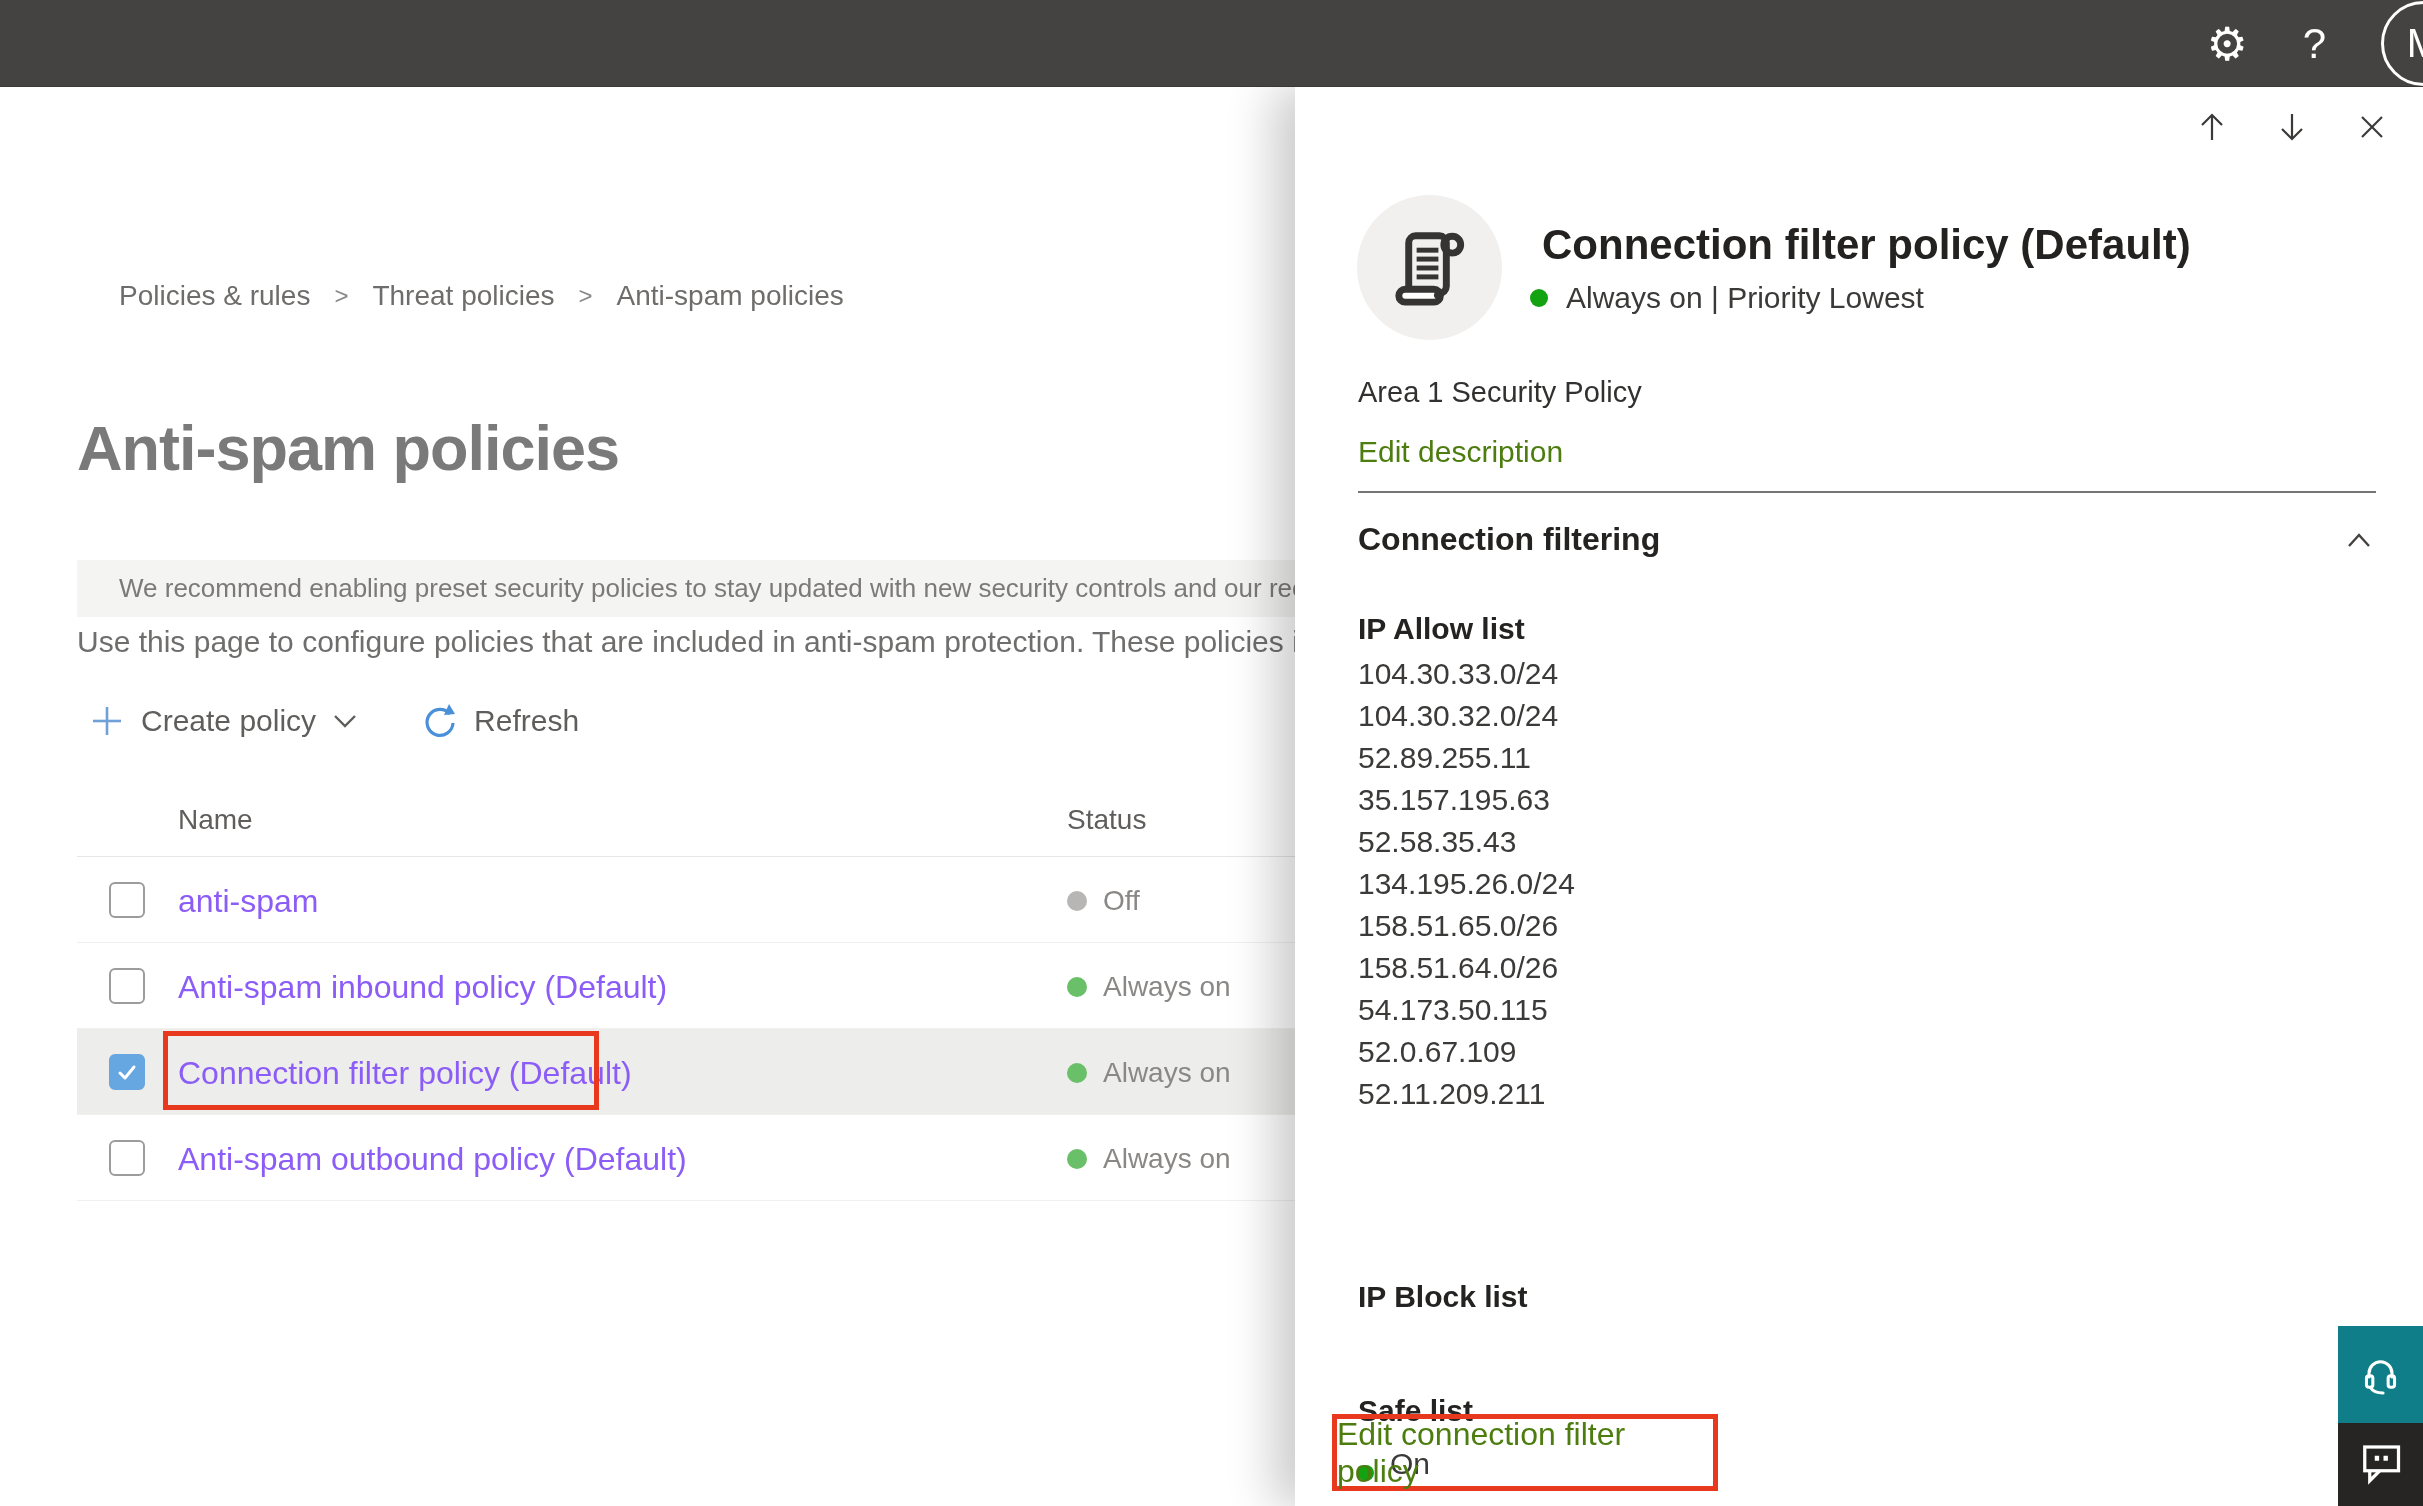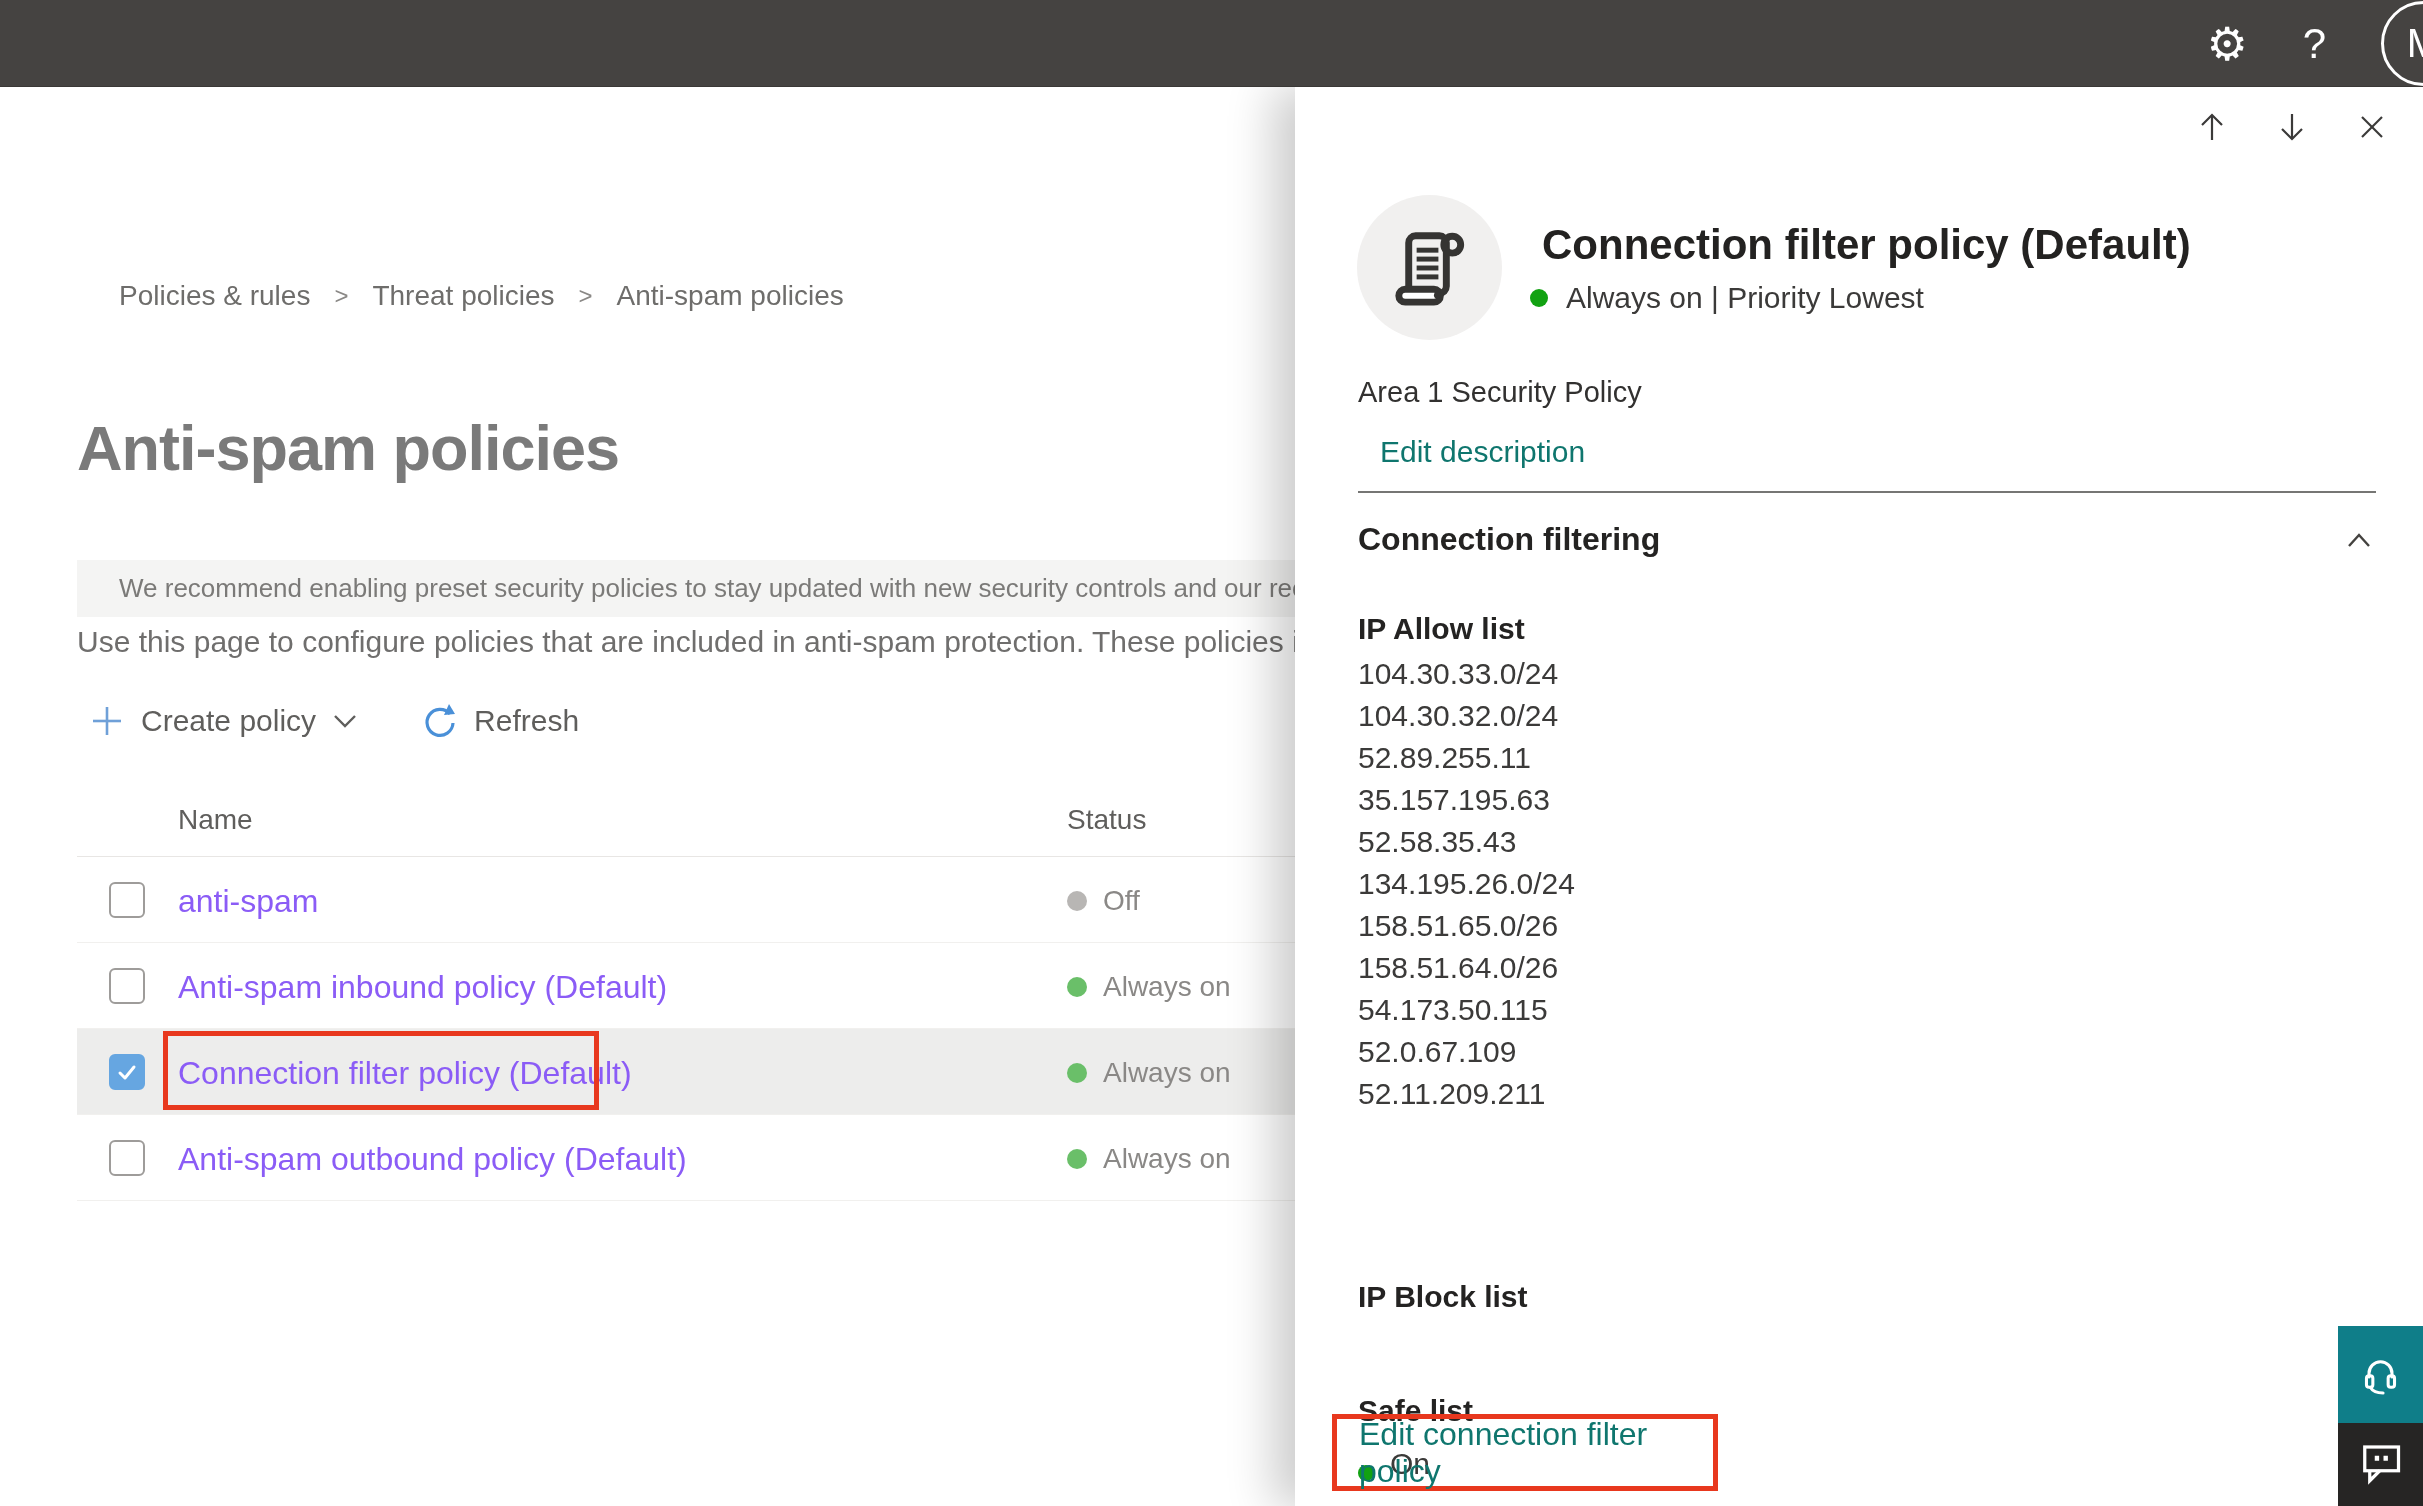--- a/index.html
+++ b/index.html
@@ -71,21 +71,21 @@
 
   .flyout-avatar { position:absolute; left:62px; top:108px; width:145px; height:145px;
     border-radius:50%; background:#f1f0ef; display:flex; align-items:center; justify-content:center; }
   .flyout-title { position:absolute; left:247px; top:134px; width:832px; font-size:42px;
     font-weight:bold; color:#232221; }
   .flyout-statusline { position:absolute; left:235px; top:194px; display:flex;
     align-items:center; gap:18px; font-size:30px; color:#3b3a39; }
   .dot-bright { width:18px; height:18px; border-radius:50%; background:#12a212; }
 
   .flyout-desc { position:absolute; left:63px; top:289px; font-size:29px; color:#323130; }
-  .link { font-size:30px; color:#0f766e; cursor:pointer;margin-left:22px; }
+  .link { font-size:30px; color:#4d7c0f; cursor:pointer; }
   .edit-desc { position:absolute; left:63px; top:348px; }
   .flyout-divider { position:absolute; left:63px; top:404px; width:1018px; height:0;
     border-top:2px solid #767674; }
   .section-head { position:absolute; left:63px; top:434px; width:1018px; font-size:32px;
     font-weight:bold; color:#242322; display:flex; justify-content:space-between; align-items:center; }
 
   .ip-allow-title { position:absolute; left:63px; top:525px; font-size:30px;
     font-weight:bold; color:#242322; }
   .ip-list { position:absolute; left:63px; top:566px; font-size:30px; color:#3b3a39;
     line-height:42px; }

